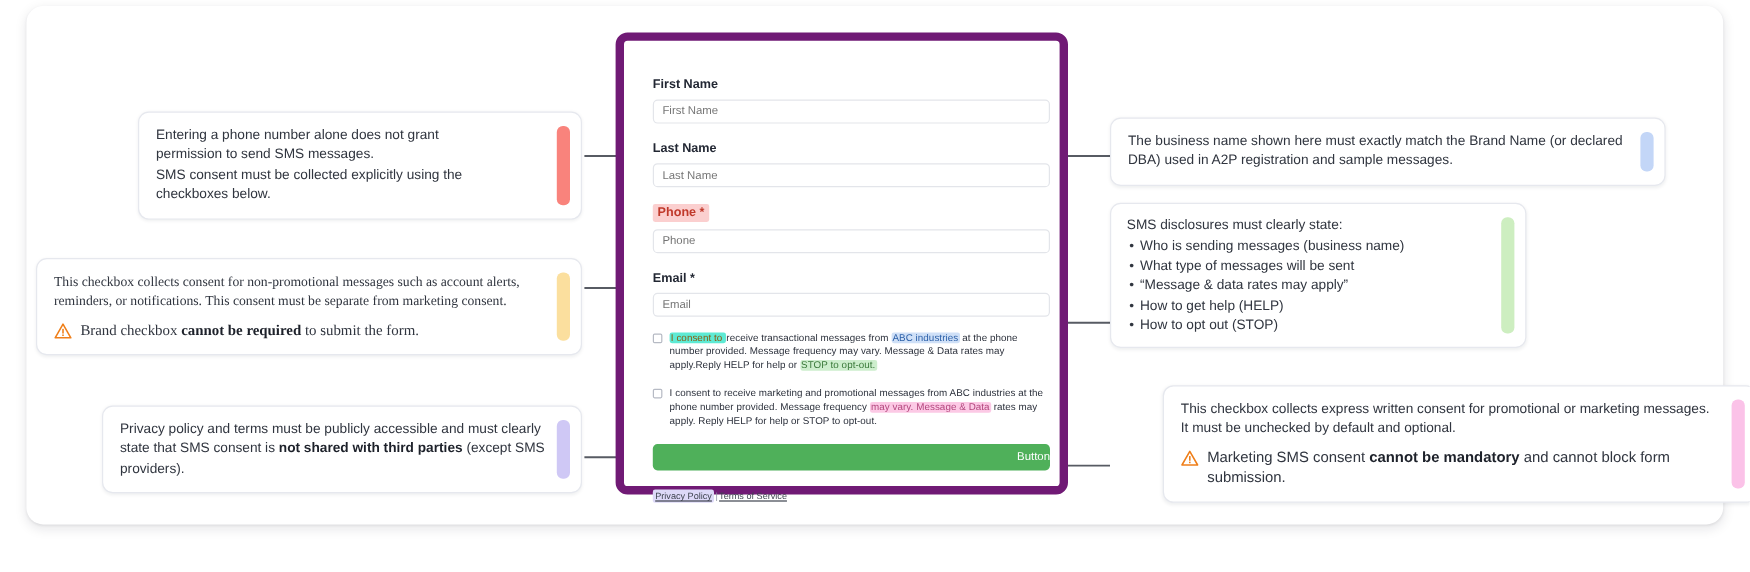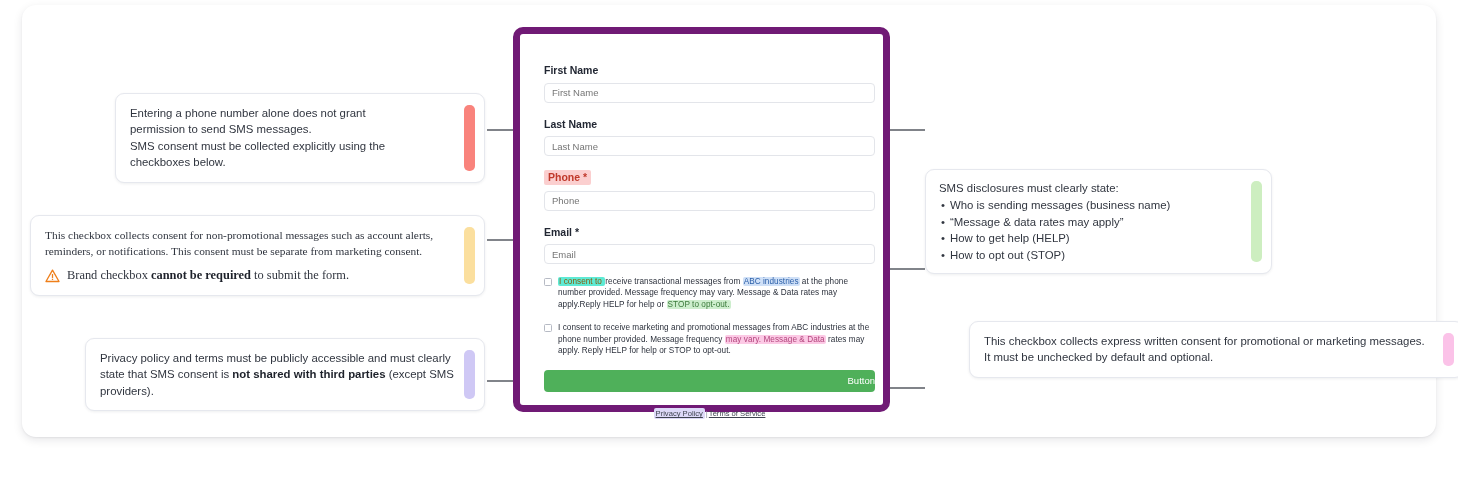--- a/index.html
+++ b/index.html
@@ -68,21 +68,21 @@
 
   
   .submit-btn {
     margin-top: 14px; width: 331px; height: 22px;
     background: #4fb05a; border: none; border-radius: 4px;
     color: #ffffff; font-size: 9.5px; line-height: 22px;
     text-align: right; font-family: "Liberation Sans", sans-serif;
     cursor: pointer;
   }
   .footer-links {
-    margin-top: 17px; text-align: center;
+    margin-top: 17px; text-align: left;
     font-size: 7.6px; color: #4a4f5c;
   }
   .footer-links a { color: #3f4450; text-decoration: underline; }
   .link-privacy { background: #ddd9f8; padding: 1px 2px; border-radius: 2px; color: #4338a8; }
   .sep { color: #8b90a0; padding: 0 1px; }
 
   
   .note {
     position: absolute;
     background: #ffffff;
@@ -207,30 +207,43 @@
       <span class="wtxt"><span>Brand checkbox </span><b>cannot be required</b><span> to submit the form.</span></span>
     </div>
     <span class="bar" id="bar-trans" style="background: rgb(251, 223, 158);"></span>
   </div>
 
   <div class="note" id="note-privacy">
     <div><span>Privacy policy and terms must be publicly accessible and must clearly state that SMS consent is  </span><b>not shared with third parties</b><span> (except SMS providers).</span></div>
     <span class="bar" id="bar-privacy" style="background: rgb(207, 200, 245);"></span>
   </div>
 
+  <div class="note" id="note-brand">
+    <div>The business name shown here must exactly match the Brand Name (or declared DBA) used in A2P registration and sample messages.</div>
+    <span class="bar" id="bar-brand" style="background: rgb(195, 214, 247);"></span>
+  </div>
 
   <div class="note" id="note-discl">
     <div class="lead">SMS disclosures must clearly state:</div>
     <ul id="discl-list">
         <li>Who is sending messages (business name)</li>
+        <li>What type of messages will be sent</li>
         <li>“Message &amp; data rates may apply”</li>
         <li>How to get help (HELP)</li>
         <li>How to opt out (STOP)</li>
       </ul>
     <span class="bar" id="bar-discl" style="background: rgb(205, 238, 192);"></span>
   </div>
 
   <div class="note" id="note-mkt">
     <div>This checkbox collects express written consent for promotional or marketing messages. It must be unchecked by default and optional.</div>
+    <div class="warn-row">
+      <svg class="tri" width="15" height="14" viewBox="0 0 16 15">
+        <path d="M8 1.2 L15 13.4 L1 13.4 Z" fill="none" stroke="#ef7f1a" stroke-width="1.4" stroke-linejoin="round"></path>
+        <rect x="7.3" y="5.4" width="1.4" height="4.2" fill="#ef7f1a"></rect>
+        <rect x="7.3" y="10.4" width="1.4" height="1.4" fill="#ef7f1a"></rect>
+      </svg>
+      <span class="wtxt"><span>Marketing SMS consent </span><b>cannot be mandatory</b><span> and cannot block form submission.</span></span>
+    </div>
     <span class="bar" id="bar-mkt" style="background: rgb(251, 194, 232);"></span>
   </div>
 
 </div>
 
 </body></html>

